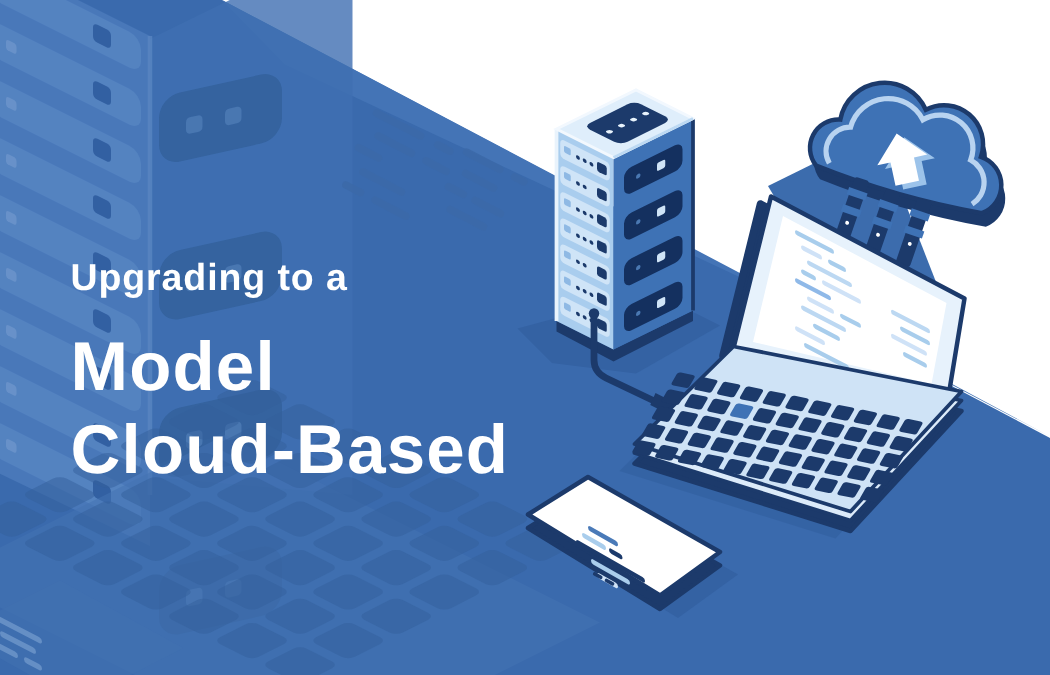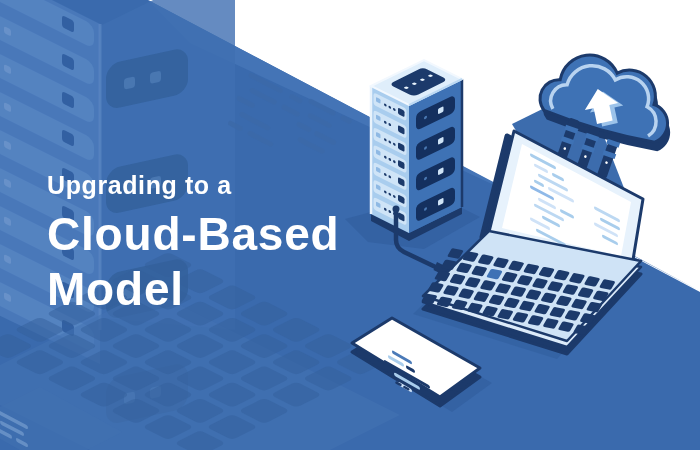--- a/index.html
+++ b/index.html
@@ -1,20 +1,20 @@
 <!DOCTYPE html>
 <html><head>
 <meta charset="utf-8">
 <style>
   html,body{margin:0;padding:0;background:#222;}
   .stage{position:relative;width:700px;height:450px;overflow:hidden;background:#3A6AAD;
          font-family:"Liberation Sans", sans-serif;}
   .stage svg{position:absolute;left:0;top:0;}
   .headline{position:absolute;left:47px;top:170px;color:#fff;}
-  .eyebrow{font-size:25px;font-weight:700;letter-spacing:.6px;line-height:30px;margin-bottom:7px;}
+  .eyebrow{font-size:25px;font-weight:700;letter-spacing:.6px;line-height:30px;margin-bottom:17px;}
   .title{font-size:46px;font-weight:800;letter-spacing:.8px;line-height:55px;}
 </style>
 </head>
 <body>
 
 <div class="stage">
 
 <svg width="700" height="450" viewBox="0 0 700 450">
 
   <rect x="0" y="0" width="700" height="450" fill="#3A6AAD"></rect>
@@ -371,17 +371,17 @@
         </g>
     <g transform="translate(396,381) rotate(29)">
       <rect x="0" y="0" width="7" height="2.4" rx="1.2" fill="#1C3A6B"></rect>
       <rect x="9" y="0" width="7" height="2.4" rx="1.2" fill="#1C3A6B"></rect>
     </g>
   </g>
 </svg>
 
 <div class="headline">
   <div class="eyebrow">Upgrading to a</div>
+  <div class="title">Model</div>
   <div class="title">Cloud-Based</div>
-  <div class="title">Model</div>
 </div>
 
 </div>
 
 </body></html>

